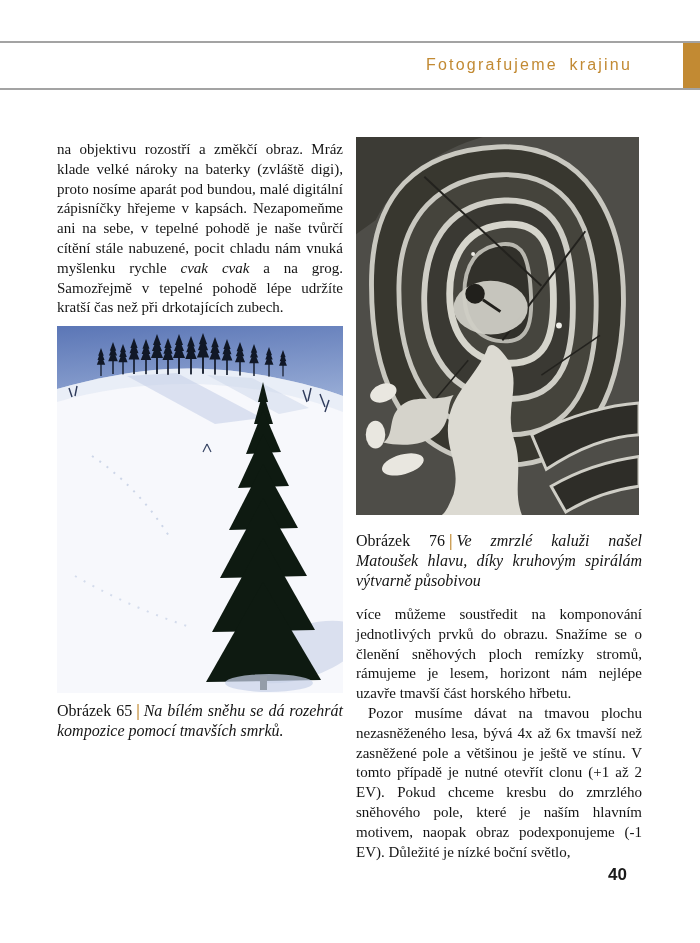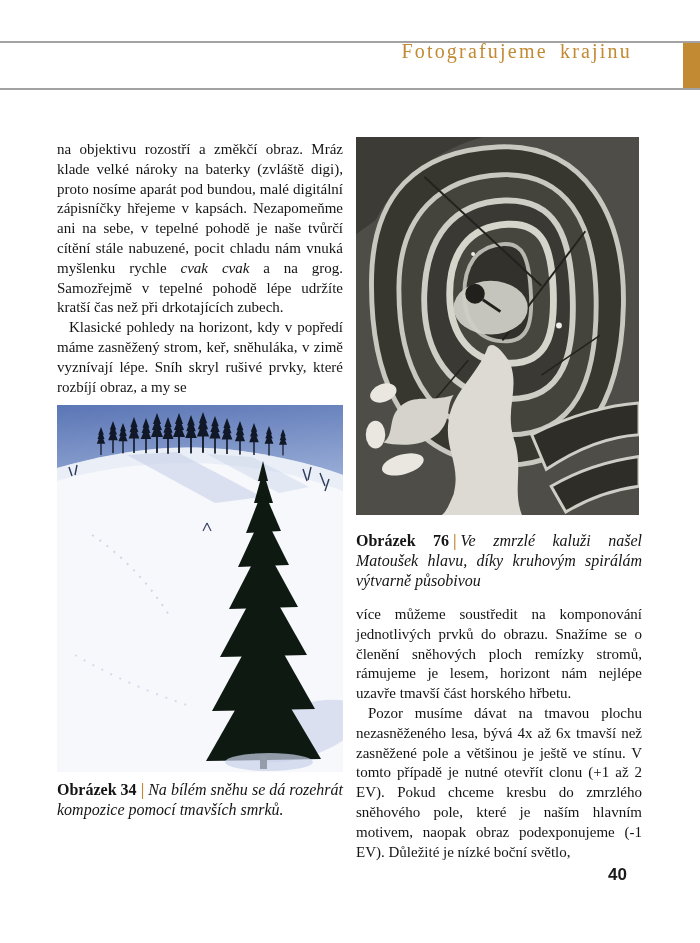--- a/index.html
+++ b/index.html
@@ -12,42 +12,42 @@
     position:relative;width:700px;height:943px;margin:0 auto;
     background:#ffffff;overflow:hidden;
     font-family:"Liberation Serif","DejaVu Serif",serif;
     color:var(--text-black);
   }
   .rule{position:absolute;left:0;width:700px;height:2px;background:var(--rule-gray);}
   .rule-top{top:41px;}
   .rule-bottom{top:88px;}
   .accent-block{position:absolute;left:683px;top:43px;width:17px;height:45px;background:var(--accent-orange);}
   .header-title{
-    position:absolute;top:40px;right:68px;
-    font-family:Liberation Serif, serif;
-    font-size:20px;letter-spacing:2.2px;word-spacing:5px;
+    position:absolute;top:56px;right:68px;
+    font-family:Liberation Sans, sans-serif;
+    font-size:16px;letter-spacing:2.2px;word-spacing:5px;
     color:var(--accent-orange);
   }
   .col{position:absolute;}
   .col-left{left:57px;top:140px;width:286px;}
   .col-right{left:356px;top:137px;width:286px;}
   p.body{
     margin:0;font-size:15px;line-height:19.8px;text-align:justify;
   }
   p.indent{text-indent:12px;}
   figure{margin:0;padding:0;}
   .fig75{margin-top:8px;}
   .fig75 svg{display:block;}
   .fig76 svg{display:block;}
   .caption{
     font-size:16px;line-height:20px;text-align:justify;margin:0;
   }
   .fig75 .caption{margin-top:8px;}
   .fig76 .caption{margin-top:16px;}
-  .cap-label{font-weight:bold;font-style:normal;}
+  .cap-label{font-weight:normal;font-style:normal;}
   .cap-sep{color:var(--accent-orange);font-weight:bold;margin:0 4px;}
   .cap-text{font-style:italic;}
   .caption em,p.body em{font-style:italic;}
   .page-number{
     position:absolute;top:865px;right:73px;
     font-family:"Liberation Sans","DejaVu Sans",sans-serif;
     font-size:17px;font-weight:600;color:#1a1a1a;
   }
 </style>
 </head>
@@ -55,21 +55,20 @@
 
 <div class="page">
 
   <div class="rule rule-top"></div>
   <div class="rule rule-bottom"></div>
   <div class="accent-block"></div>
   <div class="header-title">Fotografujeme krajinu</div>
 
   <div class="col col-left">
     <p class="body"><span>na objektivu rozostří a změkčí obraz. Mráz klade velké nároky na baterky (zvláště digi), proto nosíme aparát pod bundou, malé digitální zápisníčky hřejeme v kapsách. Nezapomeňme ani na sebe, v tepelné pohodě je naše tvůrčí cítění stále nabuzené, pocit chladu nám vnuká myšlenku rychle </span><em>cvak cvak</em><span> a na grog. Samozřejmě v tepelné pohodě lépe udržíte kratší čas než při drkotajících zubech.</span></p>
-    <p class="body indent"><span>Klasické pohledy na horizont, kdy v popředí máme zasněžený strom, keř, sněhuláka, v zimě vyznívají lépe. Sníh skryl rušivé prvky, které rozbíjí obraz, a my se</span></p>
 
     <figure class="fig75">
       <svg width="286" height="367" viewBox="0 0 286 367" aria-hidden="true">
         <defs>
           <linearGradient id="sky" x1="0" y1="0" x2="0.25" y2="1">
             <stop offset="0" stop-color="#5b76b6"></stop>
             <stop offset="1" stop-color="#9cb0d8"></stop>
           </linearGradient>
           <g id="tree">
             <rect x="-0.9" y="14" width="1.8" height="26"></rect>
@@ -120,21 +119,21 @@
           <path d="M206,108 L181,162 L232,160 Z"></path>
           <path d="M206,138 L172,204 L241,202 Z"></path>
           <path d="M206,172 L163,252 L250,250 Z"></path>
           <path d="M206,212 L155,306 L258,304 Z"></path>
           <path d="M206,256 L149,356 L264,354 Z"></path>
         </g>
         <rect x="203" y="350" width="7" height="14" fill="#1c2417"></rect>
         <ellipse cx="212" cy="357" rx="44" ry="9" fill="#c8d2e8" opacity="0.7"></ellipse>
       </svg>
       <figcaption class="caption">
-        <span class="cap-label">Obrázek 34</span><span class="cap-sep">|</span><span class="cap-text">Na bílém sněhu se dá rozehrát kompozice pomocí tmavších smrků.</span>
+        <span class="cap-label">Obrázek 65</span><span class="cap-sep">|</span><span class="cap-text">Na bílém sněhu se dá rozehrát kompozice pomocí tmavších smrků.</span>
       </figcaption>
     </figure>
   </div>
 
   <div class="col col-right">
     <figure class="fig76">
       <svg width="283" height="378" viewBox="0 0 290 381" preserveAspectRatio="none" aria-hidden="true">
         <rect width="290" height="381" fill="#4e4d48"></rect>
         <path d="M0,0 L130,0 C85,12 42,42 20,84 L0,98 Z" fill="#3c3b35"></path>
         <path d="M145,10 C60,14 18,60 16,140 C14,230 40,320 140,330 C230,338 272,270 274,170 C276,80 235,6 145,10 Z" fill="#38372f" stroke="#c9c8c0" stroke-width="5"></path>

